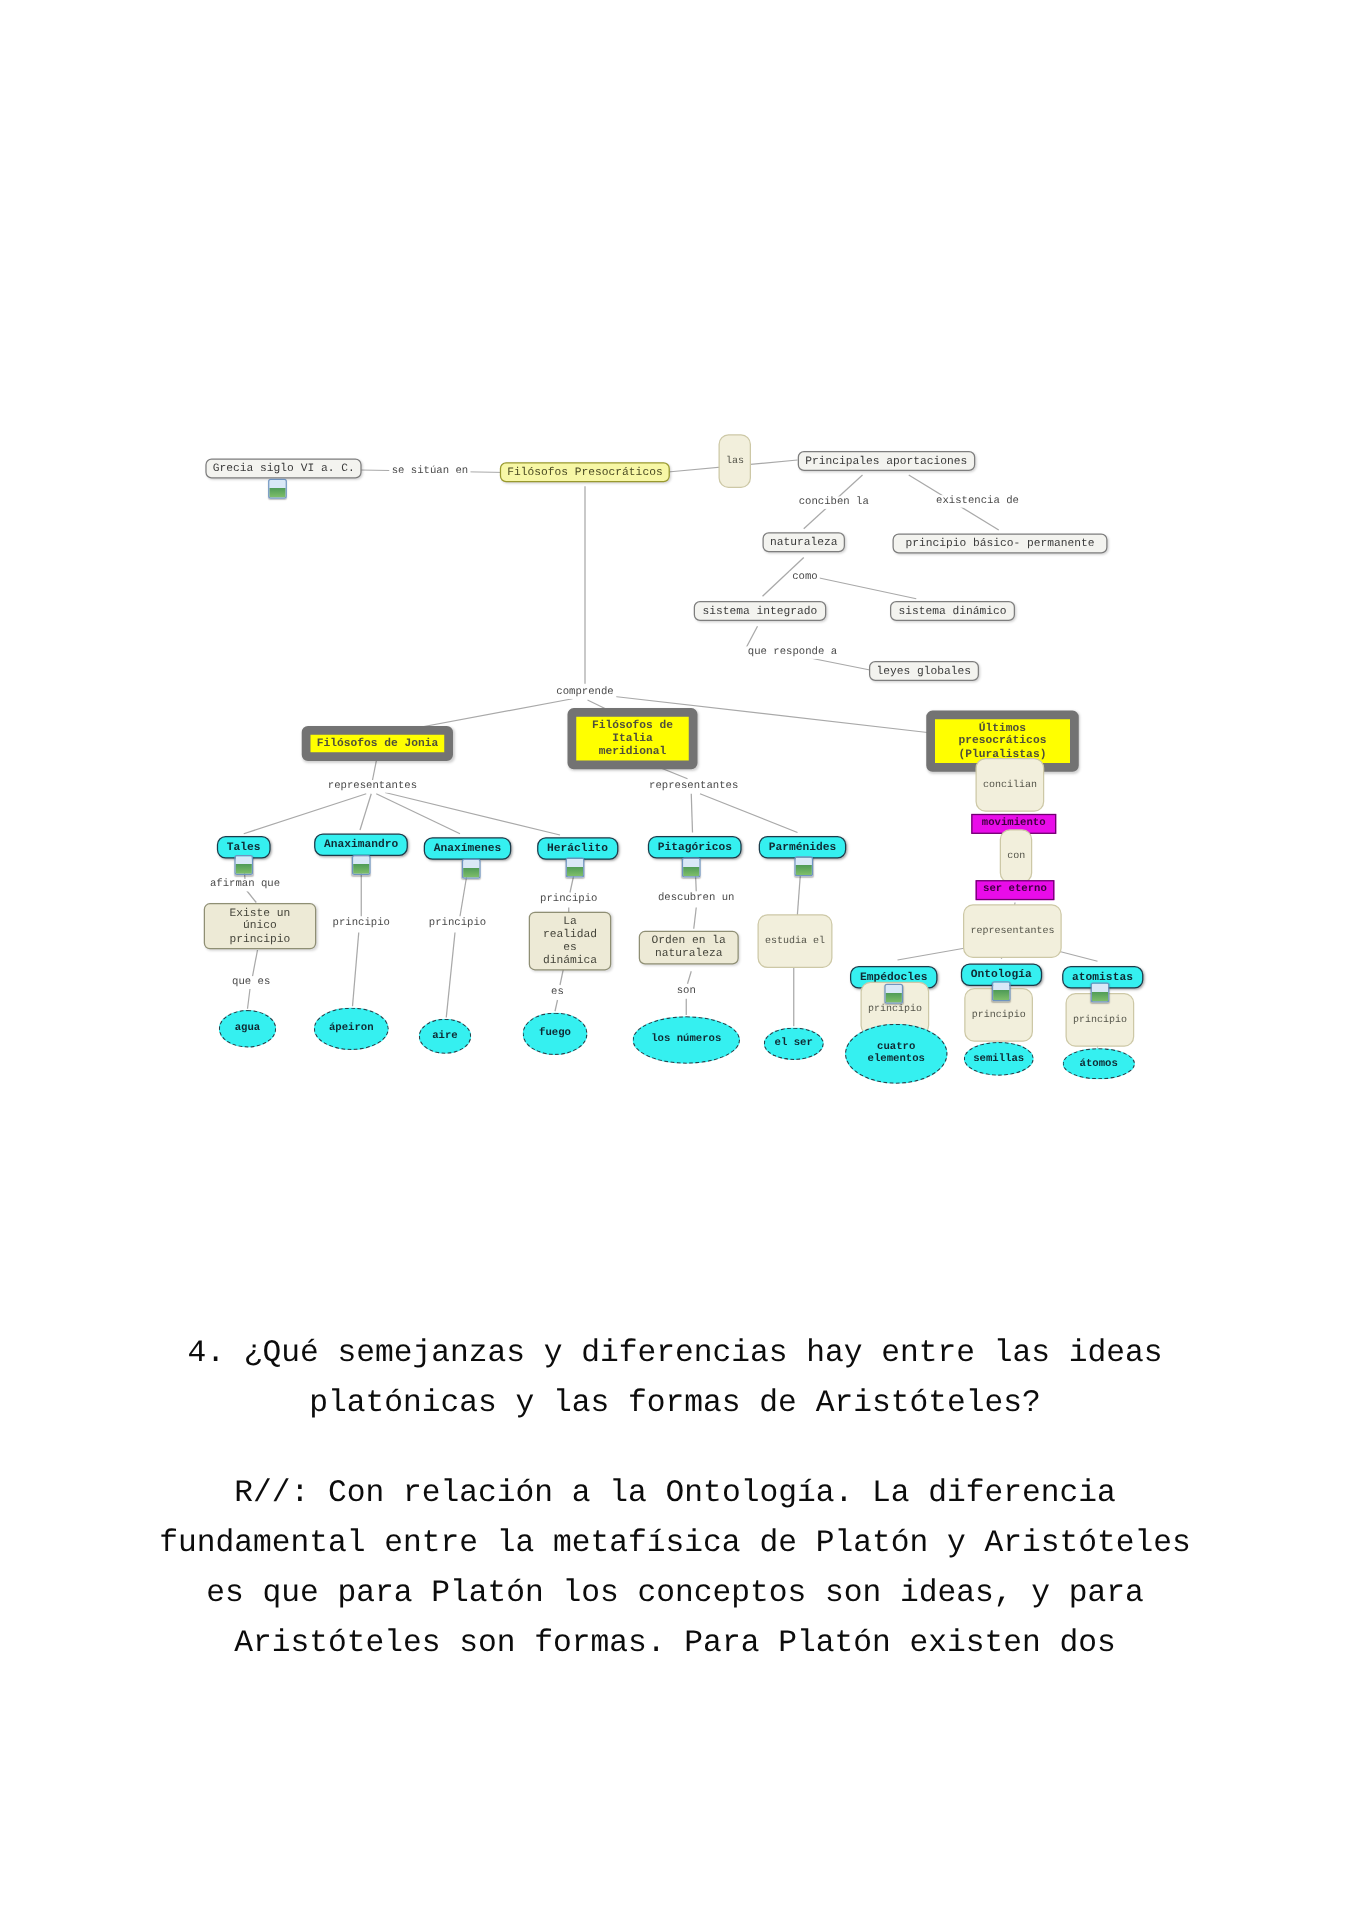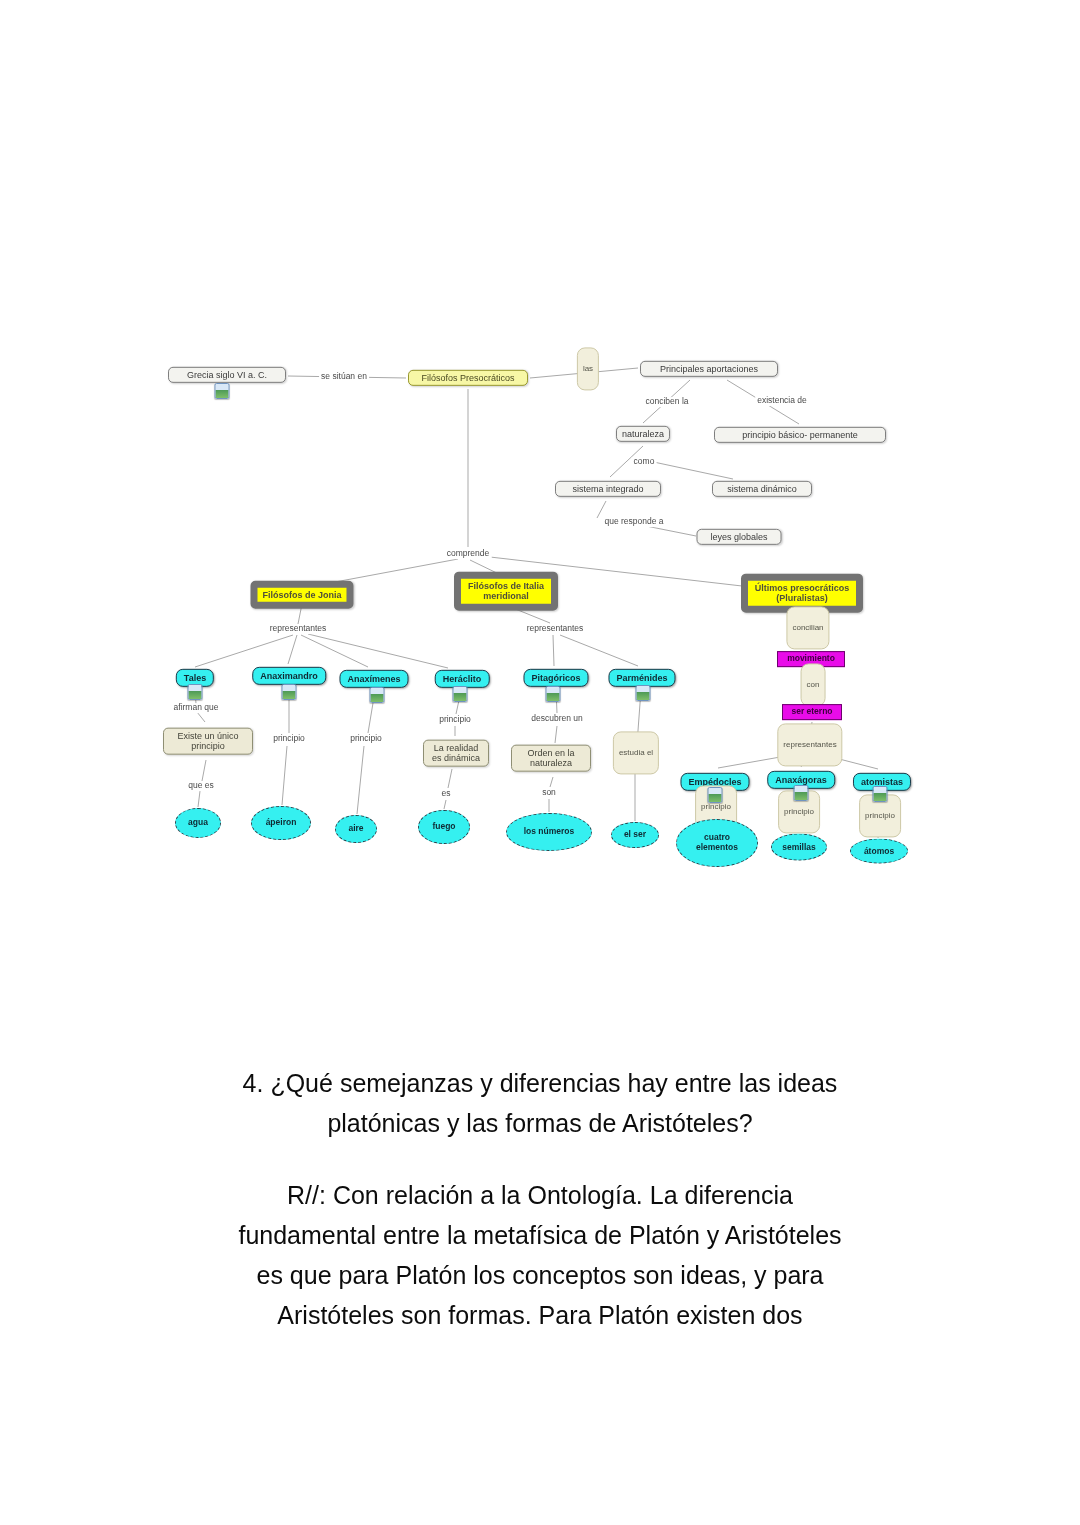--- a/index.html
+++ b/index.html
@@ -1,17 +1,17 @@
 <!DOCTYPE html>
 <html><head>
 <meta charset="utf-8">
 <style>
   html,body{margin:0;padding:0;background:#ffffff;}
   #page{position:relative;width:1080px;height:1525px;background:#ffffff;overflow:hidden;
-        font-family:Liberation Sans, sans-serif;}
+        font-family:Liberation Mono, monospace;}
   .cmap{position:absolute;inset:0;}
   svg.wires{position:absolute;left:0;top:0;pointer-events:none;}
   .n{position:absolute;transform:translate(-50%,-50%);display:flex;align-items:center;
      justify-content:center;text-align:center;box-sizing:border-box;line-height:1.15;}
   .rect{background:#f3f3ef;border:1px solid #7e7e7e;border-radius:5px;font-size:9px;color:#3a3a3a;
         padding:2px 5px;box-shadow:1px 1px 2px rgba(0,0,0,0.18);white-space:nowrap;}
   .multi{white-space:normal;}
   .paleyellow{background:#f7f7a6;border:1px solid #99992e;color:#4a4a22;}
   .yellow{background:#ffff00;border:7px solid #737373;color:#4f4f3a;font-weight:bold;}
   .cyan{background:#35f0f0;border:1px solid #1b3b4a;border-radius:7px;font-size:9px;color:#102a33;
@@ -144,21 +144,21 @@
     <div class="n ellipse" style="left:549px;top:832px;width:86px;height:38px;">los números</div>
     <div class="n ellipse" style="left:635px;top:835px;width:48px;height:26px;">el ser</div>
 
     <div class="n chip" style="left:808px;top:628px;">concilian</div>
     <div class="n magenta" style="left:811px;top:659px;min-width:68px;">movimiento</div>
     <div class="n chip" style="left:813px;top:685px;">con</div>
     <div class="n magenta" style="left:812px;top:712px;min-width:60px;">ser eterno</div>
     <div class="n chip" style="left:810px;top:745px;">representantes</div>
 
     <div class="n cyan" style="left:715px;top:782px;">Empédocles</div>
-    <div class="n cyan" style="left:801px;top:780px;">Anaxágoras</div>
+    <div class="n cyan" style="left:801px;top:780px;">Ontología</div>
     <div class="n cyan" style="left:882px;top:782px;">atomistas</div>
     <div class="n chip" style="left:716px;top:807px;">principio</div>
     <div class="n chip" style="left:799px;top:812px;">principio</div>
     <div class="n chip" style="left:880px;top:816px;">principio</div>
     <div class="n ellipse" style="left:717px;top:843px;width:82px;height:48px;padding:0 12px;">cuatro elementos</div>
     <div class="n ellipse" style="left:799px;top:847px;width:56px;height:27px;">semillas</div>
     <div class="n ellipse" style="left:879px;top:851px;width:58px;height:25px;">átomos</div>
 
     <span class="res-icon" style="left:222px;top:391px;"></span>
     <span class="res-icon" style="left:195px;top:692px;"></span>

